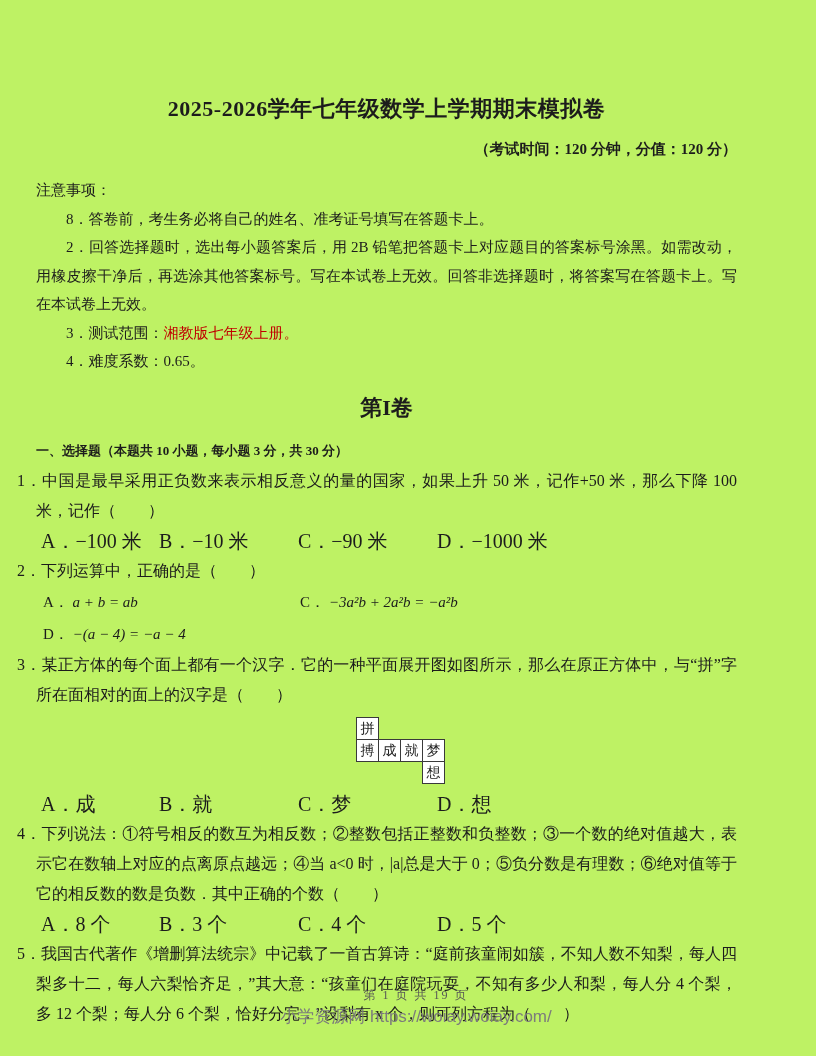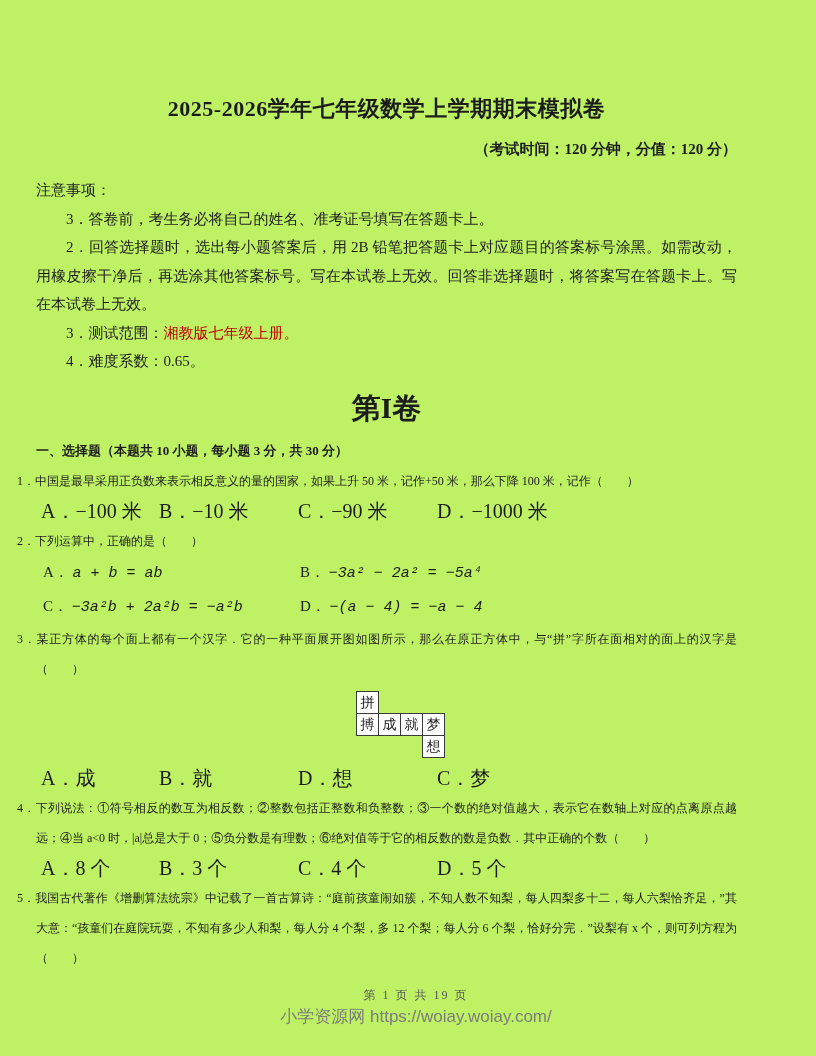--- a/index.html
+++ b/index.html
@@ -23,37 +23,37 @@
     margin:12px 0 0 0; text-align:right;
     font-size:15px; font-weight:bold; line-height:22px;
   }
   .notes { margin-top:16px; font-size:15px; line-height:28.5px; text-align:justify; }
   .notes p { margin:0; }
   .note-head { text-indent:0; }
   .note-item { text-indent:2em; }
   .red { color:#c00000; }
   .part-title {
     margin:12px 0 8px 0; text-align:center;
-    font-size:29px; font-weight:bold; line-height:40px;
+    font-size:22px; font-weight:bold; line-height:40px;
   }
   .section-heading { margin:4px 0 0 0; font-size:13px; font-weight:bold; line-height:30px; }
   .question { margin:0; }
   .stem {
-    margin:0; font-size:12px; line-height:30px;
+    margin:0; font-size:16px; line-height:30px;
     text-align:justify; text-indent:-19px;
   }
   .opts4 {
     display:grid; grid-template-columns:118px 139px 139px 1fr;
     padding-left:5px; font-size:20px; line-height:30px;
   }
   .opts2 {
     display:grid; grid-template-columns:257px 1fr;
     padding-left:7px; font-size:15px; line-height:32px;
   }
-  .math { font-style:italic; font-family:Liberation Mono, monospace; }
+  .math { font-style:italic; font-family:Liberation Serif, serif; }
   .net {
     position:relative; width:89px; height:67px;
     margin:7px auto 5px auto; transform:translateX(14px);
   }
   .net .cell {
     position:absolute; width:23px; height:23px; box-sizing:border-box;
     border:1px solid #3a3a3a; text-align:center;
     line-height:21px; font-size:14px; background:#fff;
   }
   .cell-pin   { left:0;    top:0;   }
@@ -78,21 +78,21 @@
 </head>
 <body>
 
 <div class="page">
 
   <h1 class="doc-title">2025-2026学年七年级数学上学期期末模拟卷</h1>
   <p class="doc-subtitle">（考试时间：120 分钟，分值：120 分）</p>
 
   <div class="notes">
     <p class="note-head">注意事项：</p>
-    <p class="note-item">3．答卷前，考生务必将自己的姓名、准考证号填写在答题卡上。</p>
+    <p class="note-item">8．答卷前，考生务必将自己的姓名、准考证号填写在答题卡上。</p>
     <p class="note-item">2．回答选择题时，选出每小题答案后，用 2B 铅笔把答题卡上对应题目的答案标号涂黑。如需改动，用橡皮擦干净后，再选涂其他答案标号。写在本试卷上无效。回答非选择题时，将答案写在答题卡上。写在本试卷上无效。</p>
     <p class="note-item"><span>3．测试范围：</span><span class="red">湘教版七年级上册。</span></p>
     <p class="note-item">4．难度系数：0.65。</p>
   </div>
 
   <h2 class="part-title">第I卷</h2>
 
   <p class="section-heading">一、选择题（本题共 10 小题，每小题 3 分，共 30 分）</p>
 
   <div class="question">
@@ -102,41 +102,40 @@
       <span><span>B．</span><span>−10 米</span></span>
       <span><span>C．</span><span>−90 米</span></span>
       <span><span>D．</span><span>−1000 米</span></span>
     </div>
   </div>
 
   <div class="question">
     <p class="stem"><span>2．</span><span>下列运算中，正确的是（　　）</span></p>
     <div class="opts2">
       <span><span>A．</span>&nbsp;<span class="math">a + b = ab</span></span>
-      <span><span>B．</span>&nbsp;<span class="math">−3a² − 2a² = −5a⁴</span></span>
       <span><span>C．</span>&nbsp;<span class="math">−3a²b + 2a²b = −a²b</span></span>
       <span><span>D．</span>&nbsp;<span class="math">−(a − 4) = −a − 4</span></span>
     </div>
   </div>
 
   <div class="question">
     <p class="stem"><span>3．</span><span>某正方体的每个面上都有一个汉字．它的一种平面展开图如图所示，那么在原正方体中，与“拼”字所在面相对的面上的汉字是（　　）</span></p>
     <div class="net">
       <div class="cell cell-pin">拼</div>
       <div class="cell cell-bo">搏</div>
       <div class="cell cell-cheng">成</div>
       <div class="cell cell-jiu">就</div>
       <div class="cell cell-meng">梦</div>
       <div class="cell cell-xiang">想</div>
     </div>
     <div class="opts4">
       <span><span>A．</span><span>成</span></span>
       <span><span>B．</span><span>就</span></span>
+      <span><span>C．</span><span>梦</span></span>
       <span><span>D．</span><span>想</span></span>
-      <span><span>C．</span><span>梦</span></span>
     </div>
   </div>
 
   <div class="question">
     <p class="stem"><span>4．</span><span>下列说法：①符号相反的数互为相反数；②整数包括正整数和负整数；③一个数的绝对值越大，表示它在数轴上对应的点离原点越远；④当 a&lt;0 时，|a|总是大于 0；⑤负分数是有理数；⑥绝对值等于它的相反数的数是负数．其中正确的个数（　　）</span></p>
     <div class="opts4">
       <span><span>A．</span><span>8 个</span></span>
       <span><span>B．</span><span>3 个</span></span>
       <span><span>C．</span><span>4 个</span></span>
       <span><span>D．</span><span>5 个</span></span>

